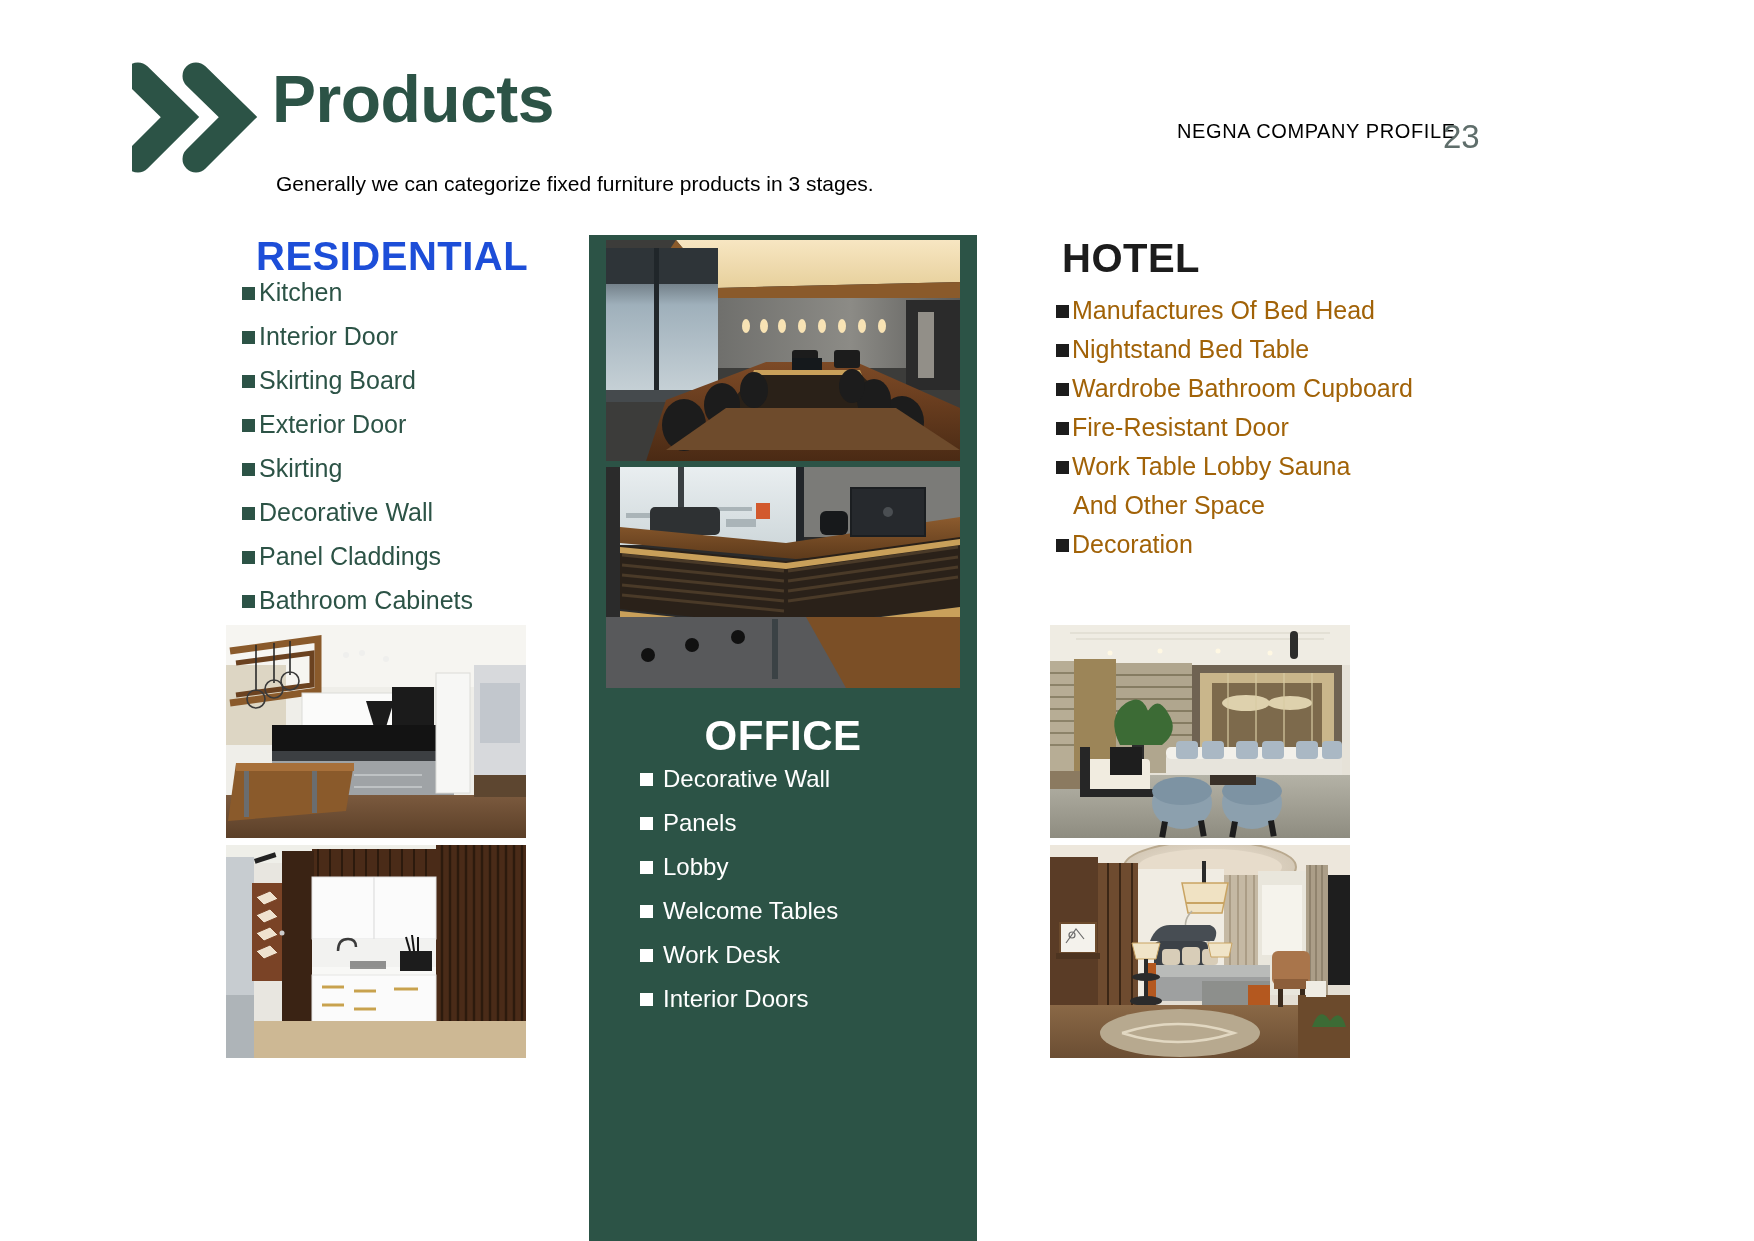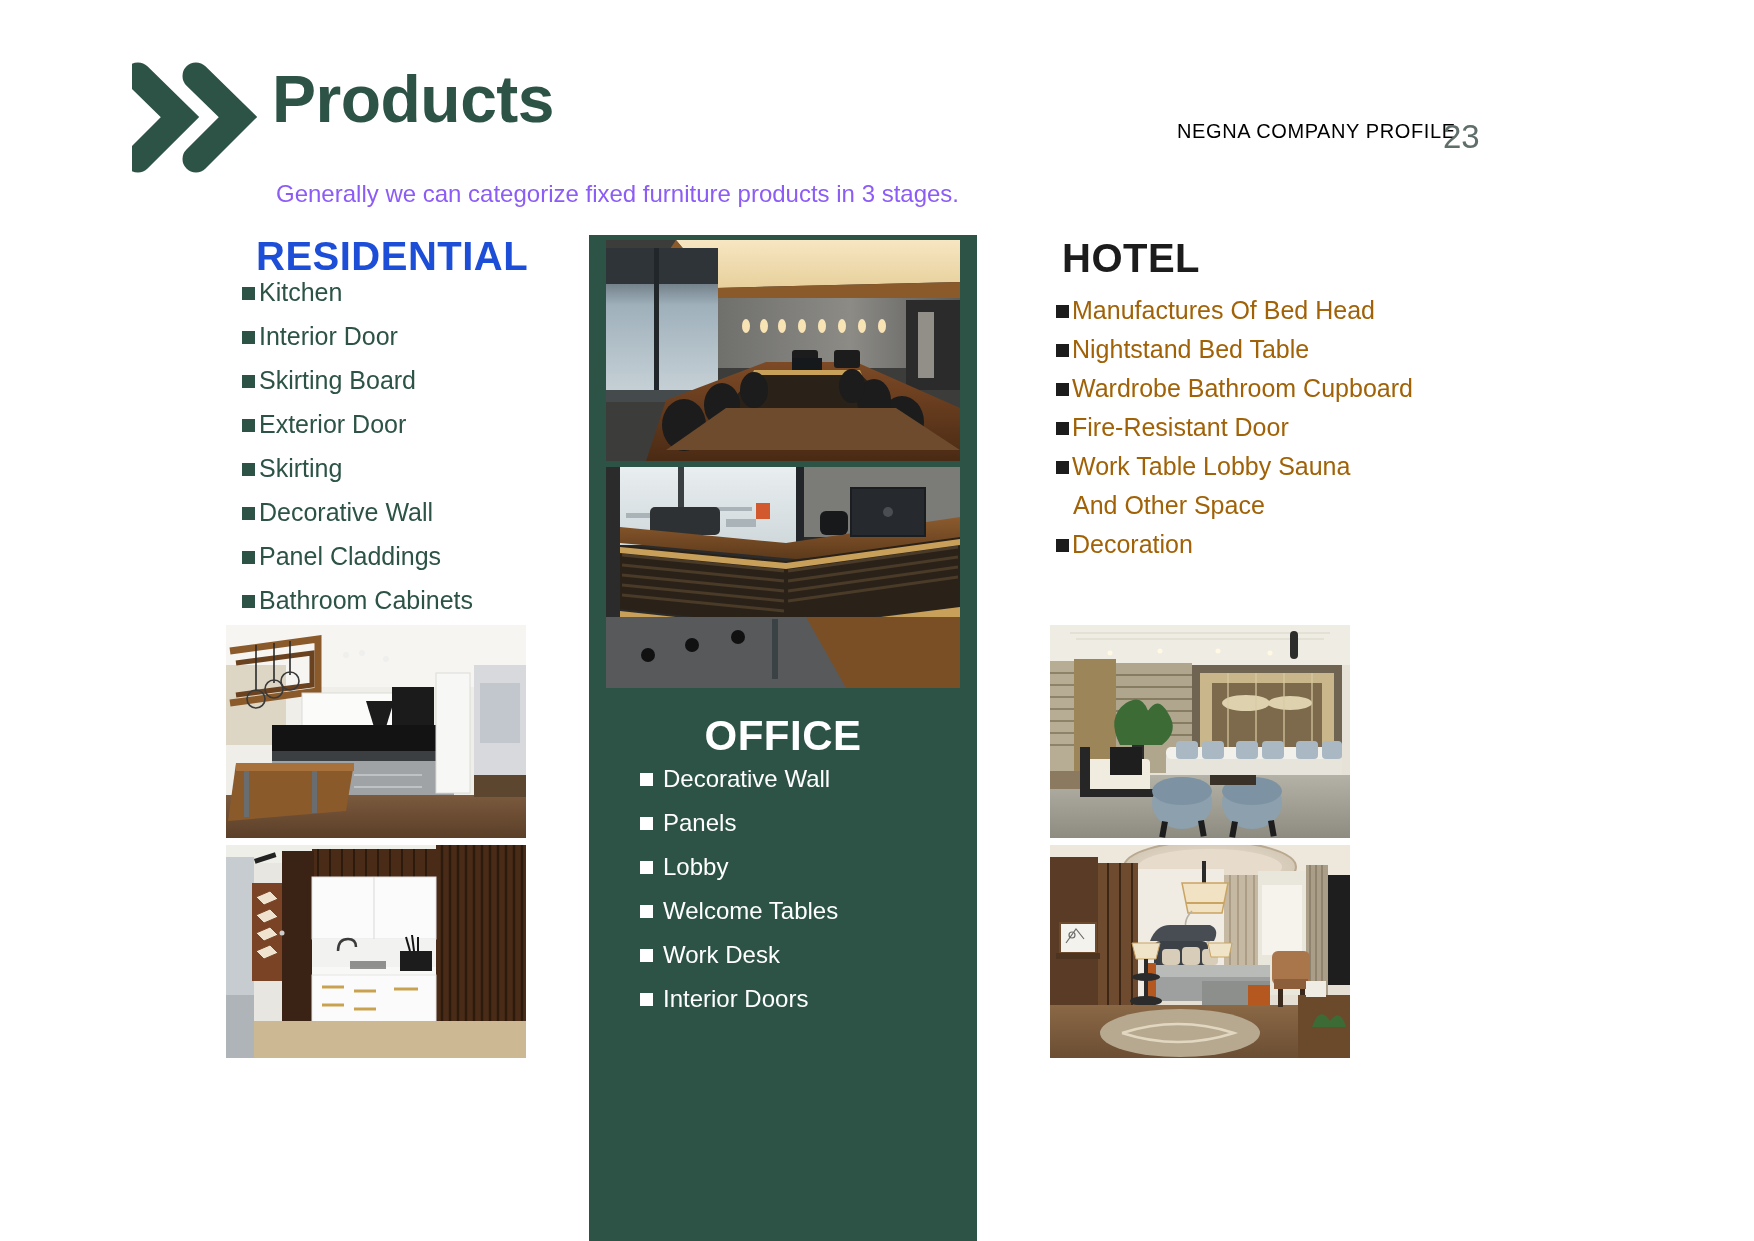--- a/index.html
+++ b/index.html
@@ -17,22 +17,22 @@
     position:absolute;left:132px;top:62px;width:128px;height:112px;
   }
   .chevrons svg{display:block;}
   .page-title{
     position:absolute;left:272px;top:66px;
     font-size:66px;font-weight:bold;color:#2C5346;
     letter-spacing:-0.5px;line-height:1;
     white-space:nowrap;
   }
   .subtitle{
-    position:absolute;left:276px;top:180px;
-    font-size:24px;color:#8b5cf6;white-space:nowrap;
+    position:absolute;left:276px;top:172px;
+    font-size:21px;color:#000000;white-space:nowrap;
   }
   .doc-meta{
     position:absolute;left:1177px;top:120px;
     font-size:20px;color:#000000;letter-spacing:0.6px;
     white-space:nowrap;
   }
   .page-num{
     position:absolute;left:1443px;top:118px;
     font-size:33px;color:#5F6E6B;
   }

